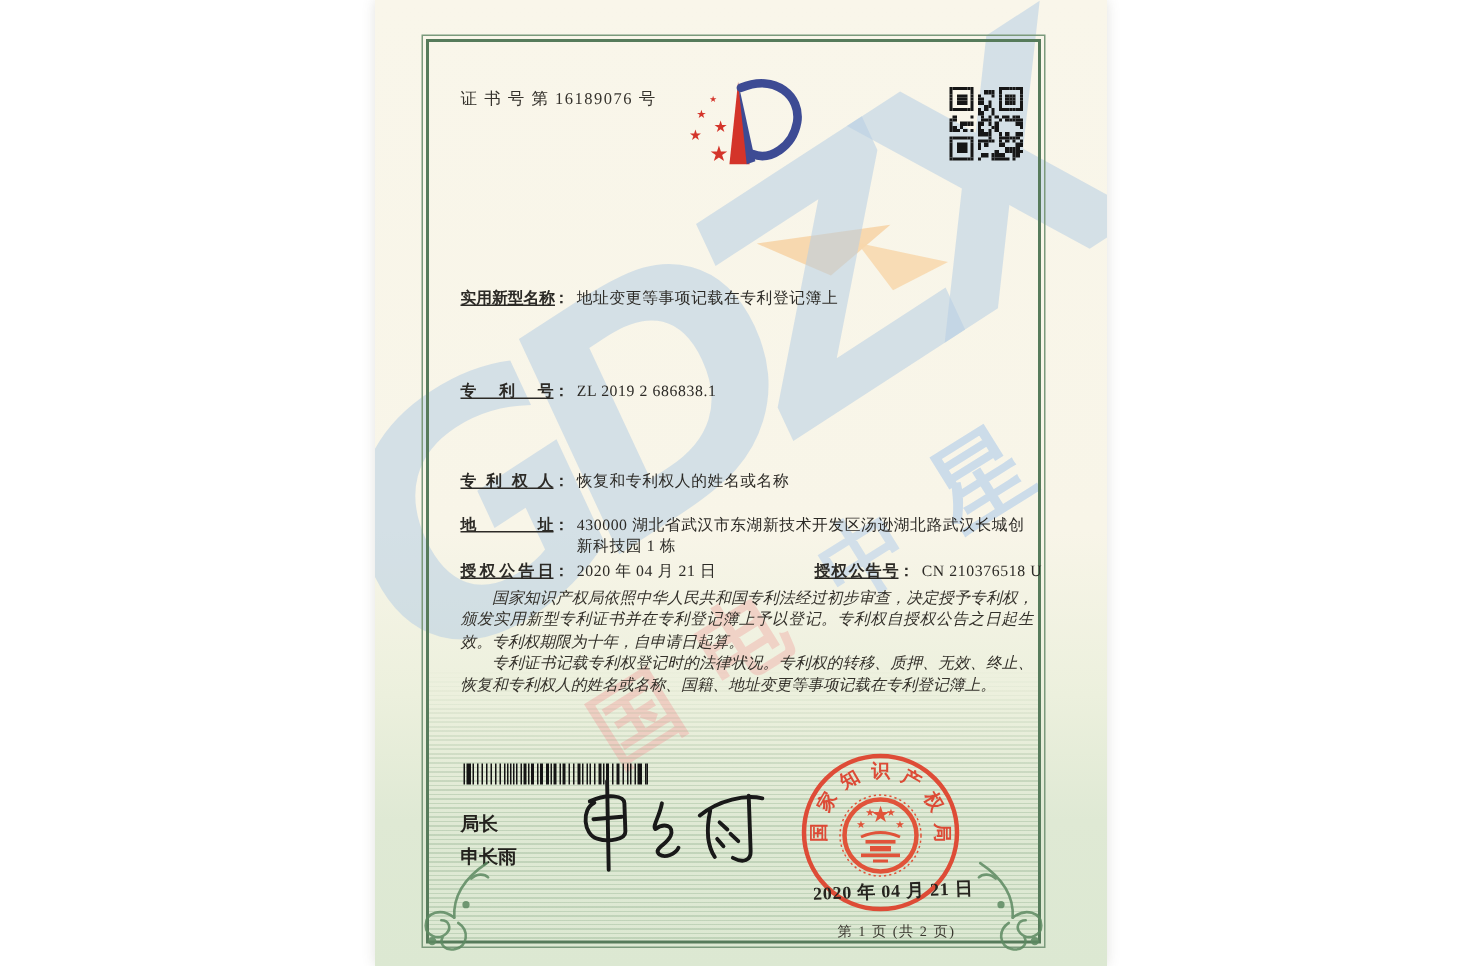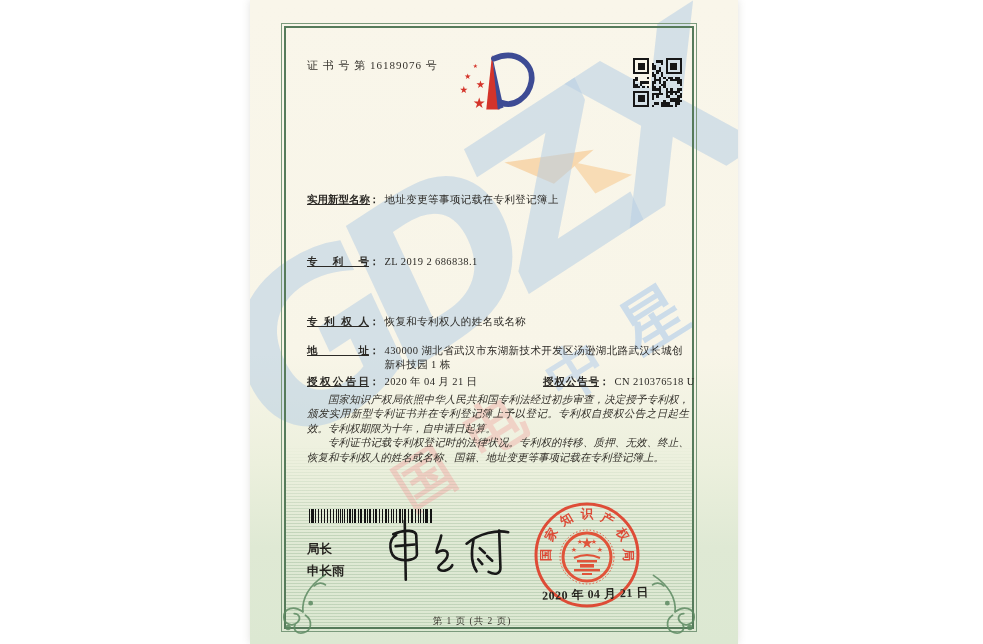--- a/index.html
+++ b/index.html
@@ -56,21 +56,21 @@
   .barcode{position:absolute;left:59px;top:509px;width:124px;height:14px;display:flex;align-items:stretch;}
   .barcode span{background:#141414;}
   .issuer{position:absolute;left:57px;top:538px;font-family:"Liberation Sans","DejaVu Sans",sans-serif;
           font-size:12.5px;font-weight:700;color:#24221e;line-height:22px;}
   .sig{position:absolute;left:122px;top:512px;transform:rotate(-2deg);}
   .seal{position:absolute;left:282px;top:500px;width:110px;height:110px;opacity:.93;}
   .seal-ch{font-size:12.5px;font-weight:700;fill:#dd3f2b;text-anchor:middle;dominant-baseline:central;
            font-family:"Liberation Serif",serif;}
   .seal-date{position:absolute;left:292px;top:586px;font-size:12px;letter-spacing:.5px;color:#26241f;
              transform:rotate(-2deg);font-weight:600;}
-  .footer{position:absolute;left:57px;top:615px;width:330px;text-align:center;font-size:9.5px;
+  .footer{position:absolute;left:57px;top:615px;width:330px;text-align:right;font-size:9.5px;
           color:#3a372f;letter-spacing:1px;}
   .orn{position:absolute;width:52px;height:64px;}
   .orn.l{left:26px;bottom:8px;}
   .orn.r{right:36px;bottom:8px;transform:scaleX(-1);}
 </style>
 </head>
 <body>
 
 <div id="stage">
   <div class="paper">

